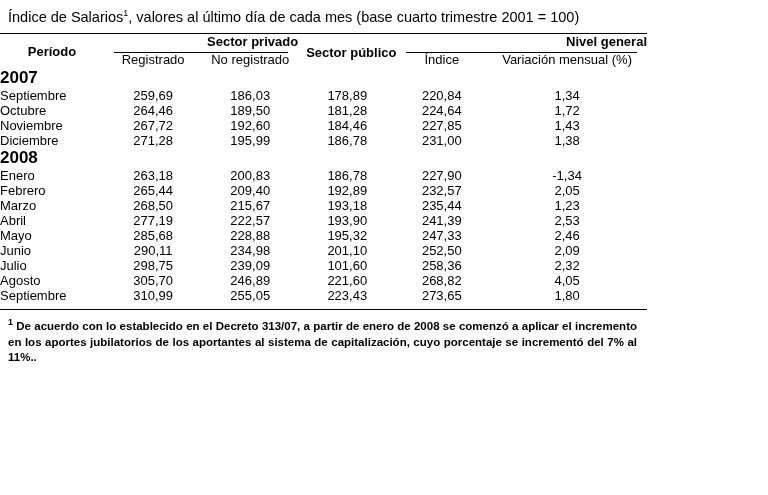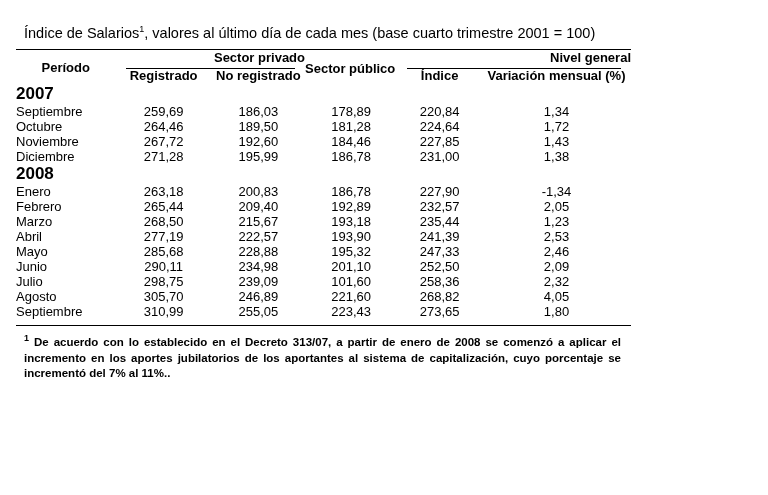--- a/index.html
+++ b/index.html
@@ -12,21 +12,21 @@
     height: 495px;
     font-family: "Liberation Sans", sans-serif;
     color: #000000;
     overflow: hidden;
   }
   .page {
     width: 647px;
     height: 495px;
     position: relative;
     box-sizing: border-box;
-    padding: 16px;
+    padding: 0;
   }
   .title {
     font-size: 14.5px;
     padding: 8px 8px 7px 8px;
     line-height: 1.2;
     white-space: nowrap;
   }
   .title sup {
     font-size: 9px;
     vertical-align: super;
@@ -64,21 +64,21 @@
     text-align: right;
     padding-bottom: 3px;
   }
   .grp-underline {
     border-bottom: 1px solid #000;
     display: block;
     height: 0;
     margin: 0 10px;
   }
   .hdr-row2 th {
-    font-weight: bold;
+    font-weight: normal;
     text-align: center;
     font-size: 13px;
     padding-top: 5px;
     padding-bottom: 7px;
     line-height: 1.15;
     vertical-align: top;
   }
   .year-row td {
     font-weight: bold;
     font-size: 17px;
@@ -140,21 +140,21 @@
       <col class="col-var">
     </colgroup>
     <thead>
       <tr class="hdr-row1">
         <th rowspan="2" class="hdr-periodo">Período</th>
         <th colspan="2">
           <span class="grp-label">Sector privado</span>
           <span class="grp-underline"></span>
         </th>
         <th rowspan="2" style="vertical-align:bottom">
-          <span style="display:block;text-align:left;padding-bottom:7px;line-height:1.15">Sector público</span>
+          <span style="display:block;text-align:right;padding-bottom:7px;line-height:1.15">Sector público</span>
         </th>
         <th colspan="2">
           <span class="grp-label">Nivel general</span>
           <span class="grp-underline"></span>
         </th>
       </tr>
       <tr class="hdr-row2">
         <th>Registrado</th>
         <th>No registrado</th>
         <th>Índice</th>

